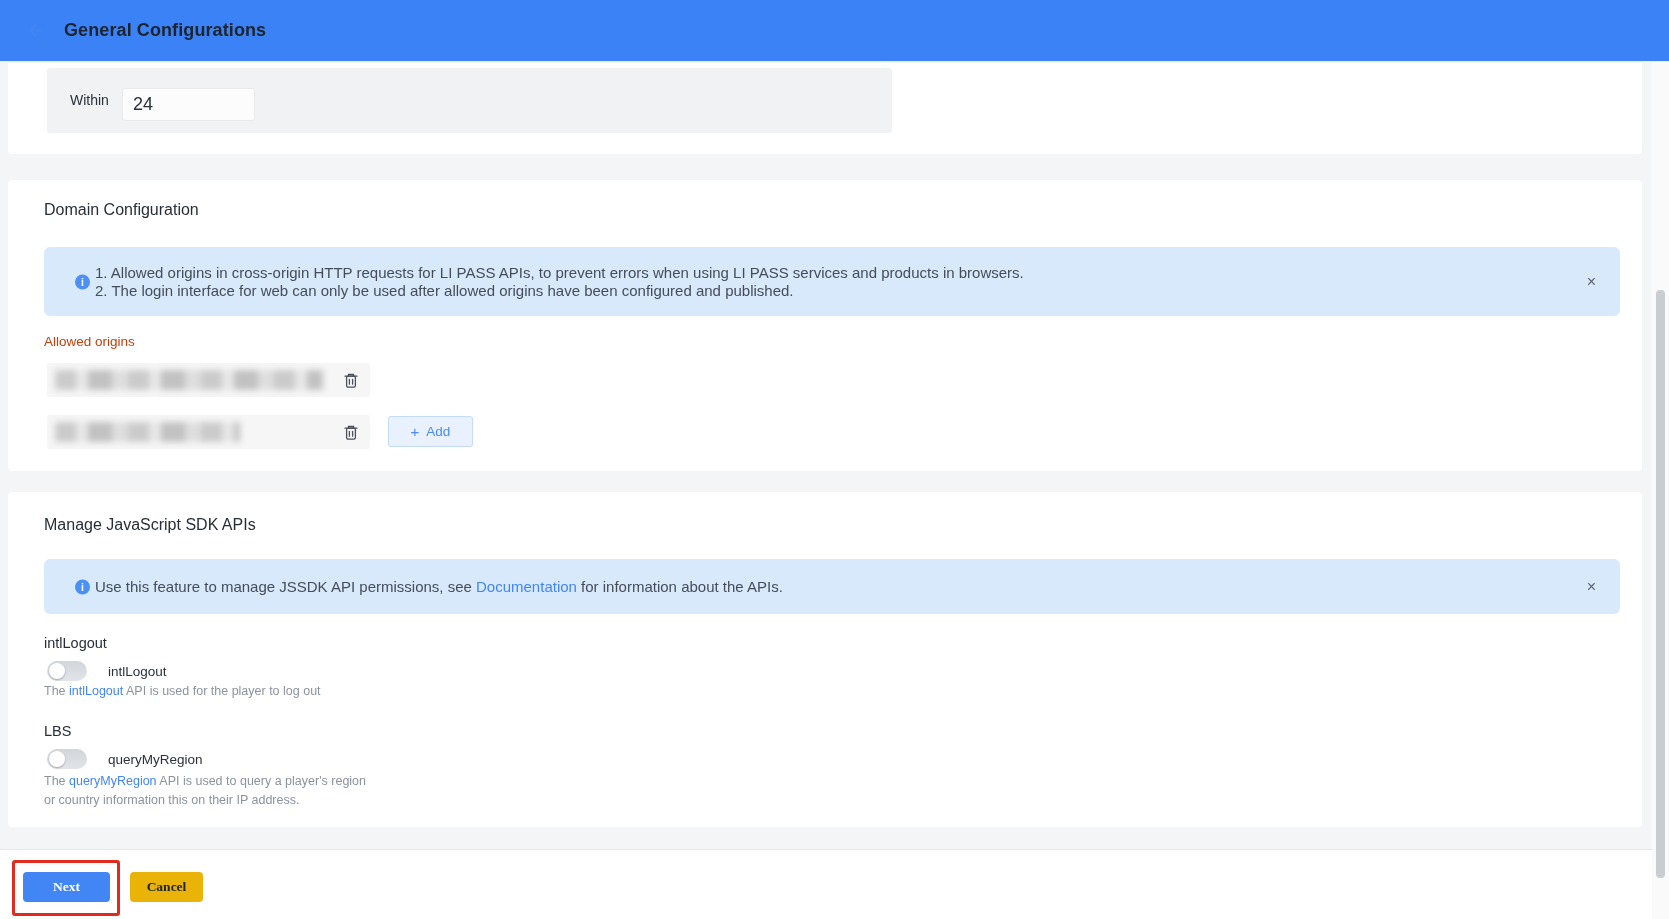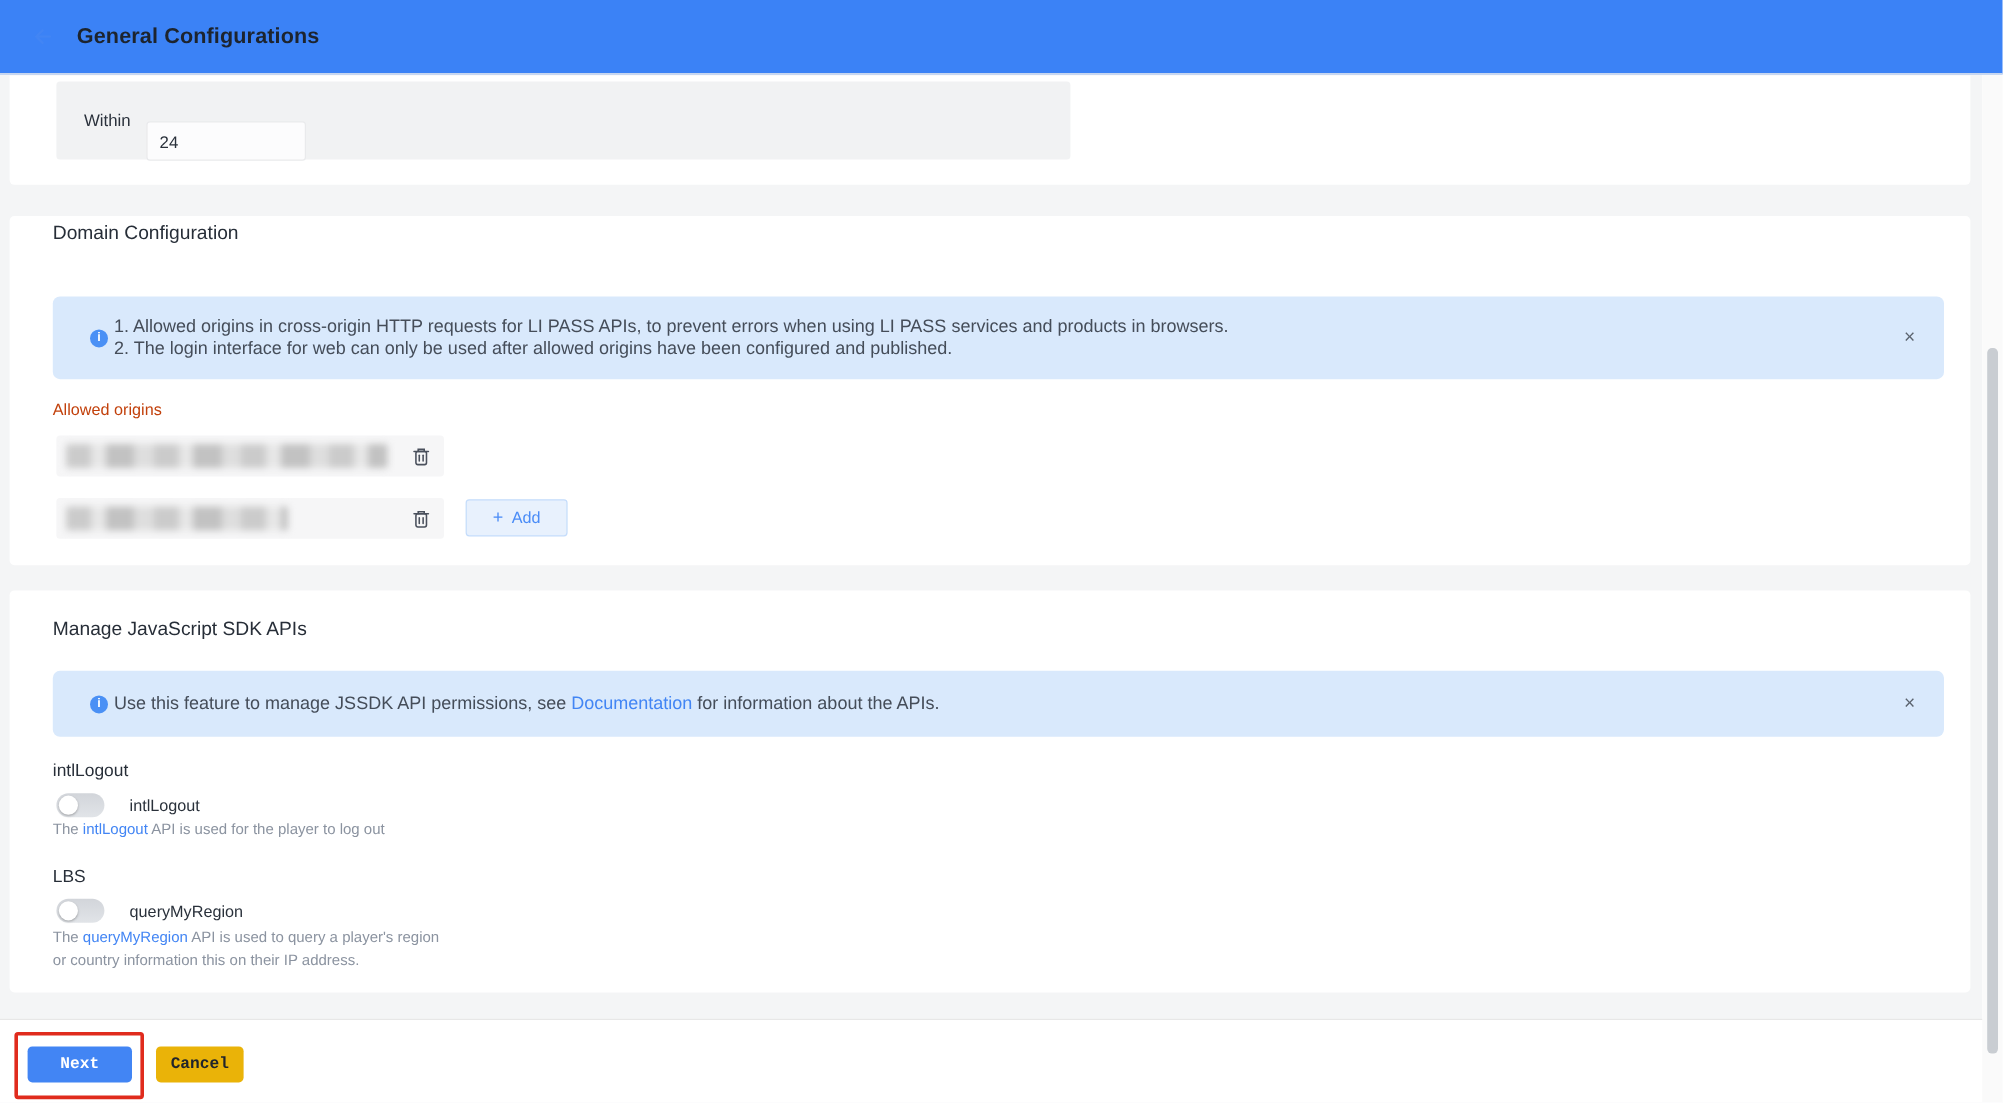--- a/index.html
+++ b/index.html
@@ -19,23 +19,23 @@
   .card { position:absolute; left:8px; width:1634px; background:#fff; border-radius:4px; }
   .card1 { top:63px; height:91px; border-radius:0 0 4px 4px; }
   .card2 { top:180px; height:291px; }
   .card3 { top:492px; height:335px; }
 
   .sec-title { position:absolute; left:36px; font-size:16px; color:#272e38; font-weight:400; }
 
   
   .within-box { position:absolute; left:39px; top:5px; width:845px; height:65px; background:#f1f2f3; border-radius:3px; }
   .within-label { position:absolute; left:23px; top:0; height:65px; line-height:65px; font-size:14px; color:#2a313b; }
-  .hours-input { position:absolute; left:75px; top:33px; width:133px; height:33px; background:#fcfcfd;
+  .hours-input { position:absolute; left:75px; top:20px; width:133px; height:33px; background:#fcfcfd;
                  border:1px solid #e9eaec; border-radius:3px; font-family:"Liberation Sans",sans-serif;
-                 font-size:14px; color:#2a313b; padding:0 10px; outline:none; }
+                 font-size:18px; color:#2a313b; padding:0 10px; outline:none; }
   .within-suffix { position:absolute; left:230px; top:0; height:65px; line-height:65px; font-size:14px; color:#2a313b; white-space:nowrap; }
 
   
   .banner { position:absolute; left:36px; width:1576px; background:#d9e9fc; border-radius:6px; }
   .banner .info-ic { position:absolute; left:31px; top:50%; transform:translateY(-50%); width:15px; height:15px;
                      border-radius:50%; background:#4a90f5; color:#fff; font-size:10.5px; font-weight:700;
                      display:flex; align-items:center; justify-content:center; font-style:normal; }
   .banner .btxt { position:absolute; left:51px; top:50%; transform:translateY(-50%); font-size:15px;
                   color:#454d59; line-height:18px; white-space:nowrap; }
   .banner .close { position:absolute; right:24px; top:50%; transform:translateY(-50%); font-size:16px;
@@ -69,21 +69,21 @@
                   background:#fff; box-shadow:0 1px 2px rgba(0,0,0,.28); }
   .toggle-label { margin-left:21px; font-size:13.5px; color:#2a313b; }
   .desc { position:absolute; left:36px; font-size:12.5px; color:#8b93a0; line-height:18.5px; }
   .desc a, .blink { color:#4285f4; text-decoration:none; cursor:pointer; }
   .desc2 { width:336px; }
 
   
   .ftr { position:absolute; left:0; top:849px; width:1652px; height:70px; background:#fff; border-top:1px solid #e7e7e7; }
   .annot { position:absolute; left:12px; top:10px; width:108px; height:56px; border:3px solid #e02b1d; border-radius:3px; }
   .btn { position:absolute; top:22px; height:30px; border:none; border-radius:4px; font-size:13.5px;
-         font-weight:700; cursor:pointer; font-family:Liberation Mono, monospace; }
+         font-weight:700; cursor:pointer; font-family:Liberation Serif, serif; }
   .btn-next { left:23px; width:87px; background:#4285f4; color:#fff; }
   .btn-cancel { left:130px; width:73px; background:#eab308; color:#20242b; }
 
   
   .sbar { position:absolute; right:0; top:62px; width:17px; height:857px; background:#fafafa; }
   .sbar .thumb { position:absolute; left:4px; top:228px; width:9px; height:588px; background:#c9cdd2; border-radius:4px; }
 
   a { text-decoration:none; }
 </style>
 </head>
@@ -104,21 +104,21 @@
   <div class="view-bg"></div>
 
   <div class="card card1">
     <div class="within-box">
       <span class="within-label">Within</span>
       <input class="hours-input" type="text" value="24" style="">
     </div>
   </div>
 
   <div class="card card2">
-    <div class="sec-title" style="top:6px;">Domain Configuration</div>
+    <div class="sec-title" style="top:21px;">Domain Configuration</div>
 
     <div class="banner banner1">
       <i class="info-ic">i</i>
       <div class="btxt">
         <div>1. Allowed origins in cross-origin HTTP requests for LI PASS APIs, to prevent errors when using LI PASS services and products in browsers.</div>
         <div>2. The login interface for web can only be used after allowed origins have been configured and published.</div>
       </div>
       <span class="close">×</span>
     </div>
 

